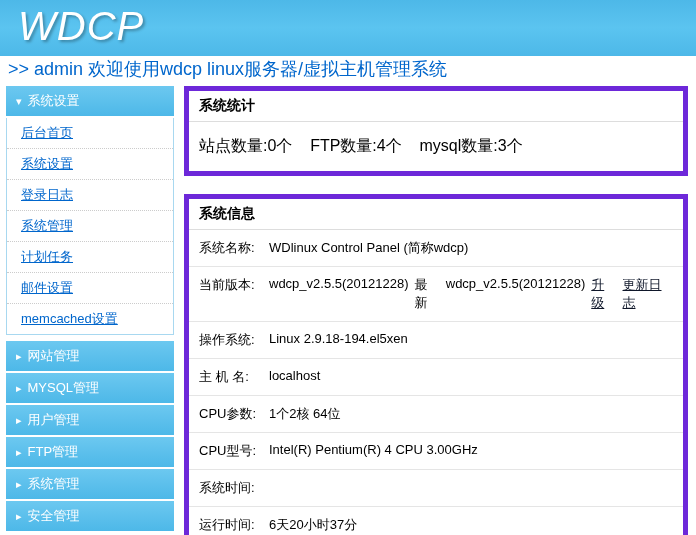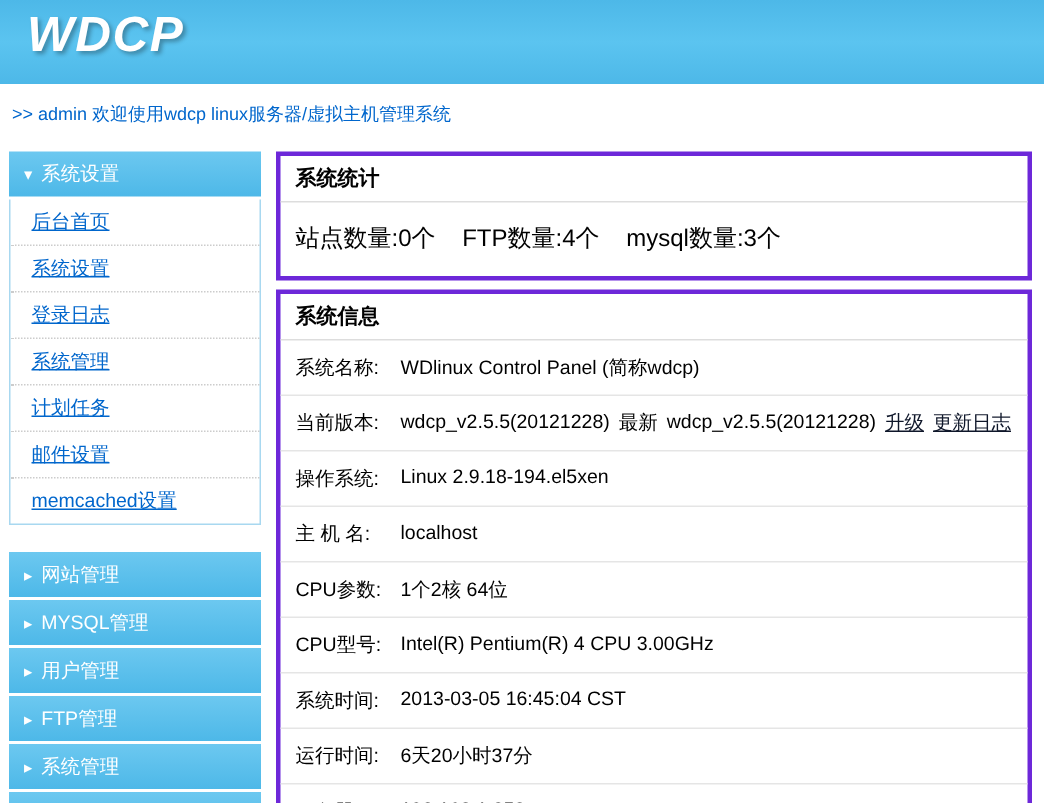--- a/index.html
+++ b/index.html
@@ -1,31 +1,31 @@
 <!DOCTYPE html>
 <html><head>
 <meta charset="utf-8">
 <style>
 *{margin:0;padding:0;box-sizing:border-box}
 body{font-family:Arial,"Microsoft YaHei",sans-serif;font-size:13px;background:#fff;width:696px}
 .header{background:linear-gradient(to bottom,#4db8e8 0%,#5bc4f0 50%,#4db8e8 100%);height:56px;position:relative}
-.logo{font-size:33px;font-weight:bold;font-style:italic;color:#fff;text-shadow:2px 2px 3px rgba(0,0,0,0.3);padding:4px 18px;letter-spacing:1px}
-.breadcrumb{padding:12px 8px;color:#0066cc;font-size:12px}
+.logo{font-size:40px;font-weight:normal;font-style:italic;color:#fff;text-shadow:2px 2px 3px rgba(0,0,0,0.3);padding:4px 18px;letter-spacing:1px}
+.breadcrumb{padding:1px 8px;color:#0066cc;font-size:18px}
 .breadcrumb a{color:#0066cc;text-decoration:none}
 .layout{display:flex}
 .sidebar{width:180px;padding:4px 6px}
 .nav-header{background:linear-gradient(to bottom,#6cc8f0,#4db8e8);color:#fff;padding:6px 10px;margin-bottom:2px;cursor:pointer;font-size:13px}
 .nav-header::before{content:"▸";margin-right:6px;font-size:11px}
 .nav-header.open::before{content:"▾"}
-.nav-items{border:1px solid #a8d8f0;border-top:none;margin-bottom:18px;background:#fff}
+.nav-items{border:1px solid #a8d8f0;border-top:none;margin-bottom:6px;background:#fff}
 .nav-item{padding:6px 14px;border-bottom:1px dotted #ccc;cursor:pointer}
 .nav-item:last-child{border-bottom:none}
 .nav-item a{color:#0066cc;text-decoration:underline;font-size:13px}
 .main{flex:1;padding:4px 8px 4px 4px}
-.panel{border:3px solid #6d28d9;margin-bottom:6px}
+.panel{border:5px solid #6d28d9;margin-bottom:18px}
 .panel-title{font-weight:bold;padding:6px 10px;border-bottom:1px solid #ddd;font-size:14px}
 .panel-body{padding:10px}
 .stat-line{padding:4px 0;font-size:16px}
 .info-row{padding:9px 10px;border-bottom:1px solid #e5e5e5;font-size:13px;display:flex;gap:6px}
 .info-row:last-child{border-bottom:none}
 .info-label{min-width:64px}
 .link{color:#0f172a;}
 </style>
 </head>
 <body>
@@ -96,21 +96,20 @@
       <div class="info-row">
           <span class="info-label">CPU参数:</span>
           <span>1个2核 64位</span>
         </div>
       <div class="info-row">
           <span class="info-label">CPU型号:</span>
           <span>Intel(R) Pentium(R) 4 CPU 3.00GHz</span>
         </div>
       <div class="info-row">
           <span class="info-label">系统时间:</span>
-          <span>2013-03-05 16:45:04 CST</span>
         </div>
       <div class="info-row">
           <span class="info-label">运行时间:</span>
           <span>6天20小时37分</span>
         </div>
       <div class="info-row">
           <span class="info-label">服务器IP:</span>
           <span>192.168.1.253</span>
         </div>
 

